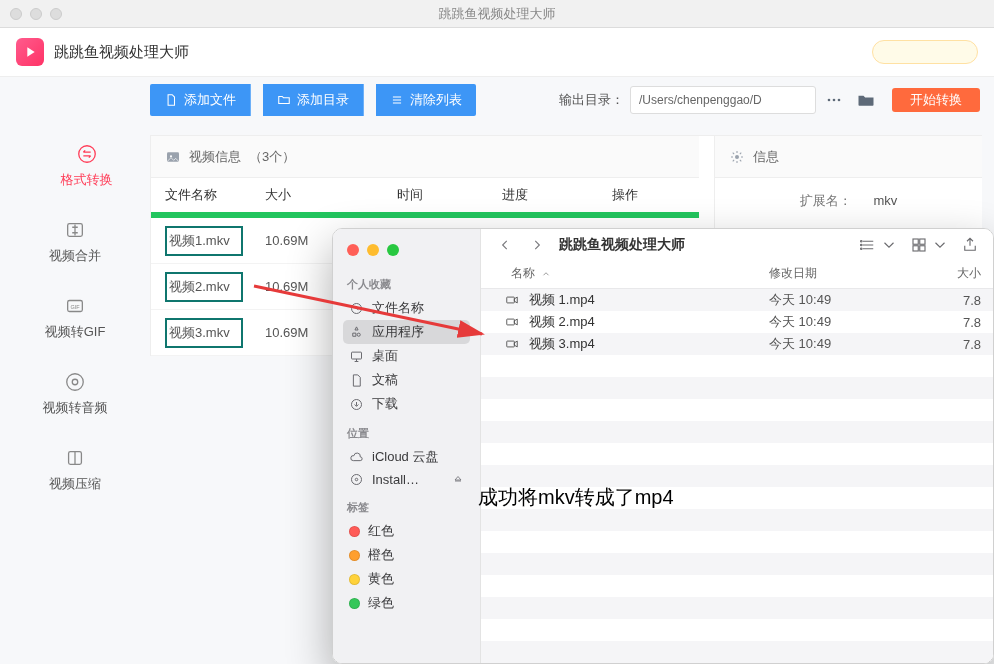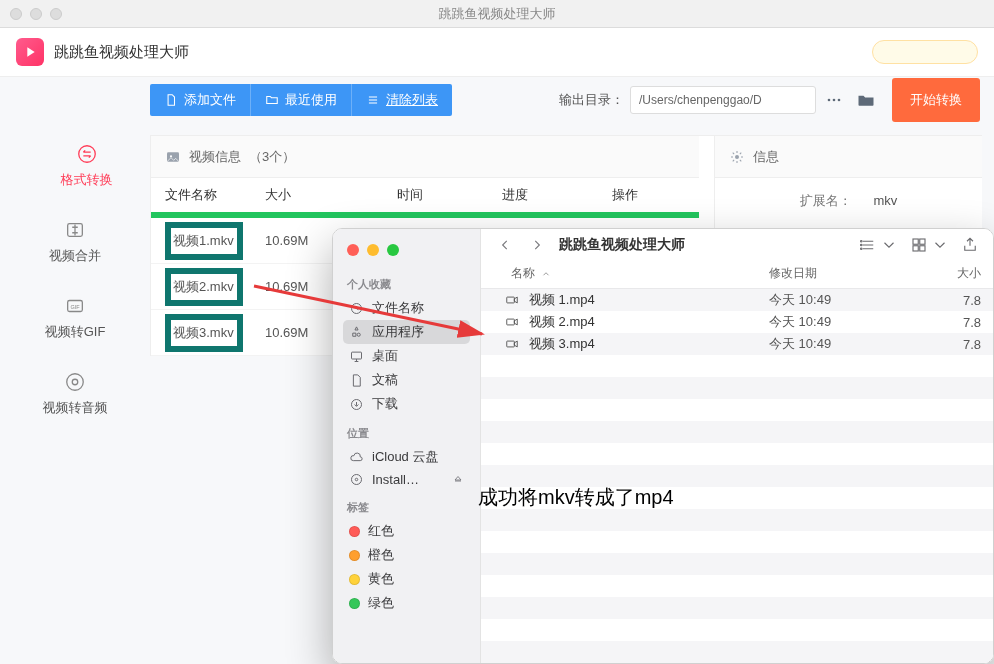--- a/index.html
+++ b/index.html
@@ -71,42 +71,42 @@
   .main {
     flex:1; background:#fff; margin: 12px 12px 0 0; border:1px solid #eee;
     border-bottom:none;border-right:none;
     display:flex;flex-direction:column;
     position:relative;
   }
   .toolbar-row{
     display:flex;align-items:center;height:42px;
     padding:0 4px 0 0;
   }
-  .btn-group{display:flex;}
+  .btn-group{display:flex;gap:12px;}
   .tbtn{
     display:flex;align-items:center;gap:6px;
     background:#3d96f6;color:#fff;
     padding:0 14px;height:32px;font-size:13px;
     cursor:pointer;border-right:1px solid rgba(255,255,255,0.25);
   }
   .tbtn:first-child{border-radius:2px 0 0 2px;}
-  .tbtn:last-child{border-right:none;border-radius:0 2px 2px 0;text-decoration:underline;}
+  .tbtn:last-child{border-right:none;border-radius:0 2px 2px 0;}
   .tbtn svg{width:14px;height:14px;fill:none;stroke:#fff;stroke-width:1.8;}
   .out-label{font-size:13px;color:#555;margin-right:6px;}
   .out-input{
     width:186px;height:28px;border:1px solid #ddd;border-radius:3px;
     padding:9px 8px;font-size:12px;color:#666;background:#fff;
   }
   .icon-btn{
     width:28px;height:28px;display:flex;align-items:center;justify-content:center;
     color:#777;cursor:pointer;margin-left:4px;
   }
   .icon-btn svg{width:20px;height:20px;fill:#5e6a78;}
   .start-btn{
-    background:#ff6a3d;color:#fff;height:44px;padding:0 18px;
+    background:#ff6a3d;color:#fff;height:24px;padding:0 18px;
     border-radius:3px;font-size:13px;cursor:pointer;
     display:flex;align-items:center;margin-left:12px;font-family:Liberation Serif, serif;
   }
   
   .main-inner{display:flex;height:100%;gap:15px;}
   .file-panel{flex:1;display:flex;flex-direction:column;min-width:0;}
   .info-panel{width:268px;border-left:1px solid #eee;}
   .panel-head{
     height:42px;display:flex;align-items:center;gap:8px;
     padding:0 14px;border-bottom:1px solid #eee;color:#666;font-size:13px;
@@ -120,21 +120,21 @@
   .col-name{width:100px;}
   .col-size{width:90px;}
   .col-time{width:110px;text-align:center;}
   .col-prog{width:100px;text-align:center;}
   .col-op{flex:1;text-align:center;}
   .table-row{
     display:flex;height:46px;align-items:center;padding:0 14px;
     border-bottom:1px solid #f3f3f3;color:#555;font-size:13px;
   }
   .name-cell{
-    width:78px;border:6px solid #0f766e;padding:4px 2px;color:#555;
+    width:78px;border:2px solid #0f766e;padding:4px 2px;color:#555;
     text-align:left;
   }
   .name-wrap{width:100px;}
   .info-row{padding:14px 18px;color:#555;font-size:13px;}
   .info-row span.k{display:inline-block;width:70px;color:#777;text-align: justify;}
 
   
   .arrow-svg{
     position:absolute;z-index:50;pointer-events:none;
   }
@@ -255,37 +255,46 @@
     </div>
     <div class="side-item">
       <span class="side-icon">
         <svg viewBox="0 0 24 24">
             <circle cx="12" cy="12" r="9"></circle>
             <circle cx="12" cy="12" r="3"></circle>
           </svg>
       </span>
       <span>视频转音频</span>
     </div>
+    <div class="side-item">
+      <span class="side-icon">
+        <svg viewBox="0 0 24 24">
+            <rect x="5" y="5" width="14" height="14" rx="2"></rect>
+            <path d="M12 5v14"></path>
+          </svg>
+      </span>
+      <span>视频压缩</span>
+    </div>
   </div>
 
   <div style="flex:1;position:relative;padding-top:46px;">
 
     <div class="toolbar-row" style="position:absolute;top:2px;left:0;right:10px;">
       <div class="btn-group">
         <div class="tbtn">
           <svg viewBox="0 0 24 24">
               <path d="M7 3h7l4 4v14H7z"></path>
             </svg>
           <span>添加文件</span>
         </div>
         <div class="tbtn">
           <svg viewBox="0 0 24 24">
               <path d="M3 6h6l2 2h10v10H3z"></path>
             </svg>
-          <span>最近使用</span>
+          <span>添加目录</span>
         </div>
         <div class="tbtn">
           <svg viewBox="0 0 24 24">
               <path d="M5 7h14M5 12h14M5 17h14"></path>
             </svg>
           <span>清除列表</span>
         </div>
       </div>
       <div style="flex:1"></div>
       <span class="out-label">输出目录：</span>

